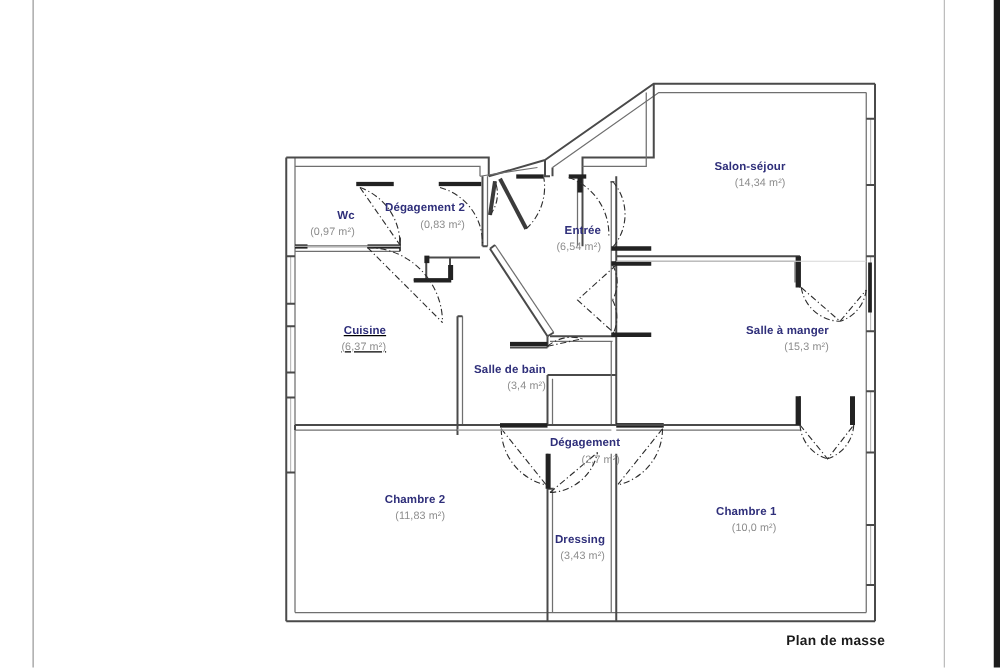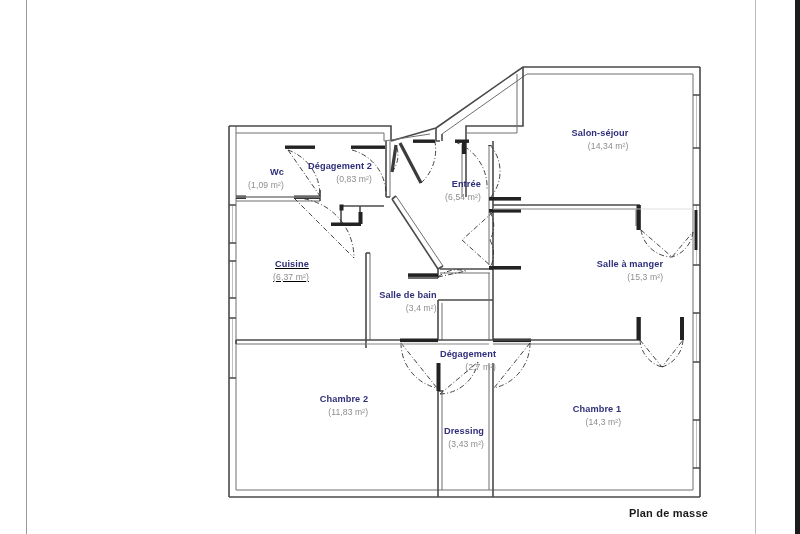--- a/index.html
+++ b/index.html
@@ -282,21 +282,21 @@
 
     <g>
       <path class="faint" d="M 236,197 L 320,197"></path>
       <path class="faint" d="M 493,209 L 693,209"></path>
       <path class="faint" d="M 366,344 L 489,344"></path>
     </g>
   </svg>
 
   <div class="room" style="left:266px; top:167px;">
     <span class="name">Wc</span>
-    <span class="area">(1,09 m²)</span>
+    <span class="area">(0,97 m²)</span>
   </div>
 
   <div class="room" style="left:340px; top:161px;">
     <span class="name">Dégagement 2</span>
     <span class="area">(0,83 m²)</span>
   </div>
 
   <div class="room" style="left:438px; top:179px;margin-left:25px;">
     <span class="name">Entrée</span>
     <span class="area">(6,54 m²)</span>
@@ -320,30 +320,30 @@
   <div class="room" style="left:630px; top:259px;">
     <span class="name">Salle à manger</span>
     <span class="area">(15,3 m²)</span>
   </div>
 
   <div class="room" style="left:468px; top:349px;">
     <span class="name">Dégagement</span>
     <span class="area">(2,7 m²)</span>
   </div>
 
-  <div class="room" style="left:344px; top:394px;">
+  <div class="room" style="left:332px; top:394px;">
     <span class="name">Chambre 2</span>
     <span class="area">(11,83 m²)</span>
   </div>
 
   <div class="room" style="left:464px; top:426px;">
     <span class="name">Dressing</span>
     <span class="area">(3,43 m²)</span>
   </div>
 
   <div class="room" style="left:597px; top:404px;">
     <span class="name">Chambre 1</span>
-    <span class="area">(14,3 m²)</span>
+    <span class="area">(10,0 m²)</span>
   </div>
 
   <div class="plan-title">Plan de masse</div>
 
 </div>
 
 </body></html>

